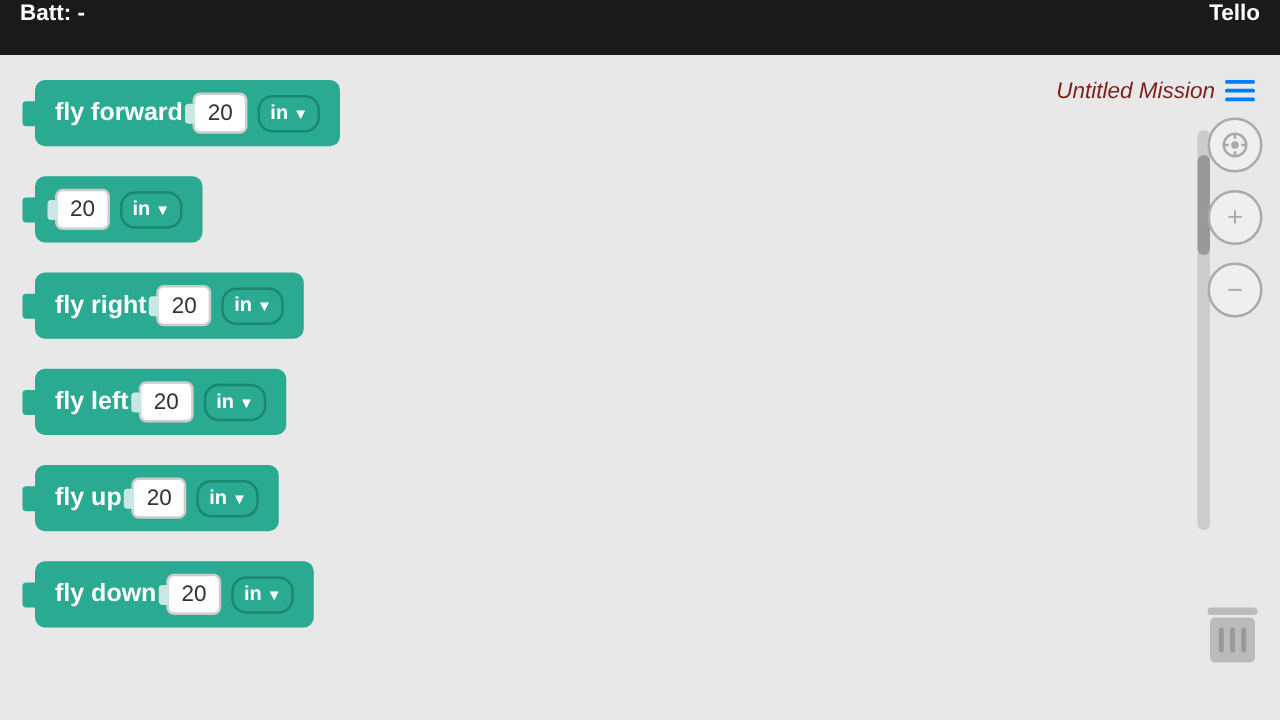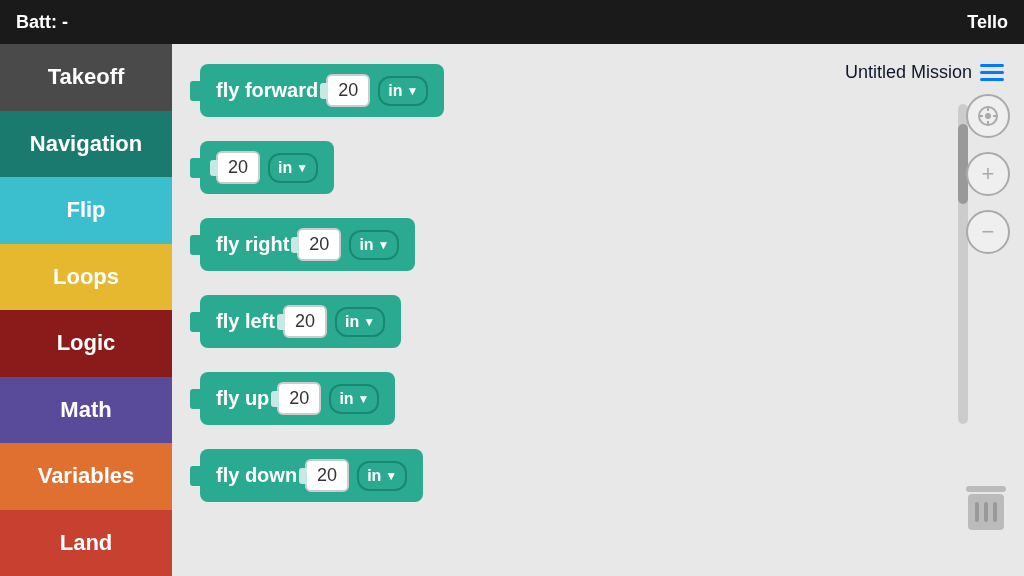--- a/index.html
+++ b/index.html
@@ -10,21 +10,20 @@
       font-family: -apple-system, BlinkMacSystemFont, 'Helvetica Neue', Arial, sans-serif;
       background: #1a1a1a;
     }
 
     
     #topbar {
       width: 100%;
       height: 44px;
       background: #1a1a1a;
       display: flex;
-      align-items: center;
       justify-content: space-between;
       padding: 0 16px;
     }
     #topbar-batt {
       color: white;
       font-size: 18px;
       font-weight: 600;
     }
     #topbar-title {
       color: white;
@@ -97,22 +96,23 @@
       display: flex;
       align-items: center;
       gap: 8px;
       padding: 8px 10px;
       width: 100%;
       justify-content: flex-end;
     }
 
     #mission-title {
       font-size: 18px;
-      color: #0f172a;
+      color: #7f1d1d;
       font-weight: 500;
+      font-style: italic;
     }
 
     #mission-menu-icon {
       display: flex;
       flex-direction: column;
       gap: 4px;
       cursor: pointer;
     }
     #mission-menu-icon span {
       display: block;
@@ -273,30 +273,20 @@
 </head>
 <body>
 
 <div id="topbar">
   <span id="topbar-batt">Batt: -</span>
   <span id="topbar-title">Tello</span>
 </div>
 
 <div id="main">
 
-  <div id="sidebar">
-    <div class="sidebar-item takeoff">Takeoff</div>
-    <div class="sidebar-item navigation">Navigation</div>
-    <div class="sidebar-item flip">Flip</div>
-    <div class="sidebar-item loops">Loops</div>
-    <div class="sidebar-item logic">Logic</div>
-    <div class="sidebar-item math">Math</div>
-    <div class="sidebar-item variables">Variables</div>
-    <div class="sidebar-item land">Land</div>
-  </div>
 
   <div id="content">
 
     <div class="block-row">
       <div class="block">
         <span class="block-label">fly forward</span>
         <span class="block-value">20</span>
         <span class="block-unit">in <span class="dropdown-arrow">▼</span></span>
       </div>
     </div>

